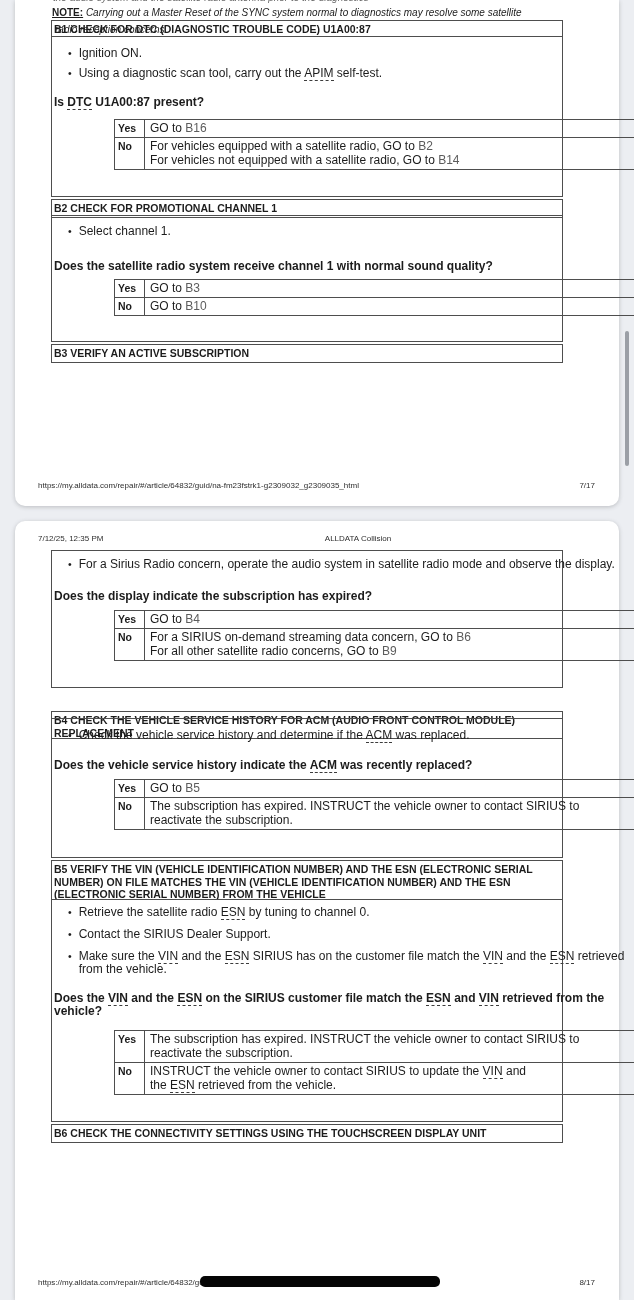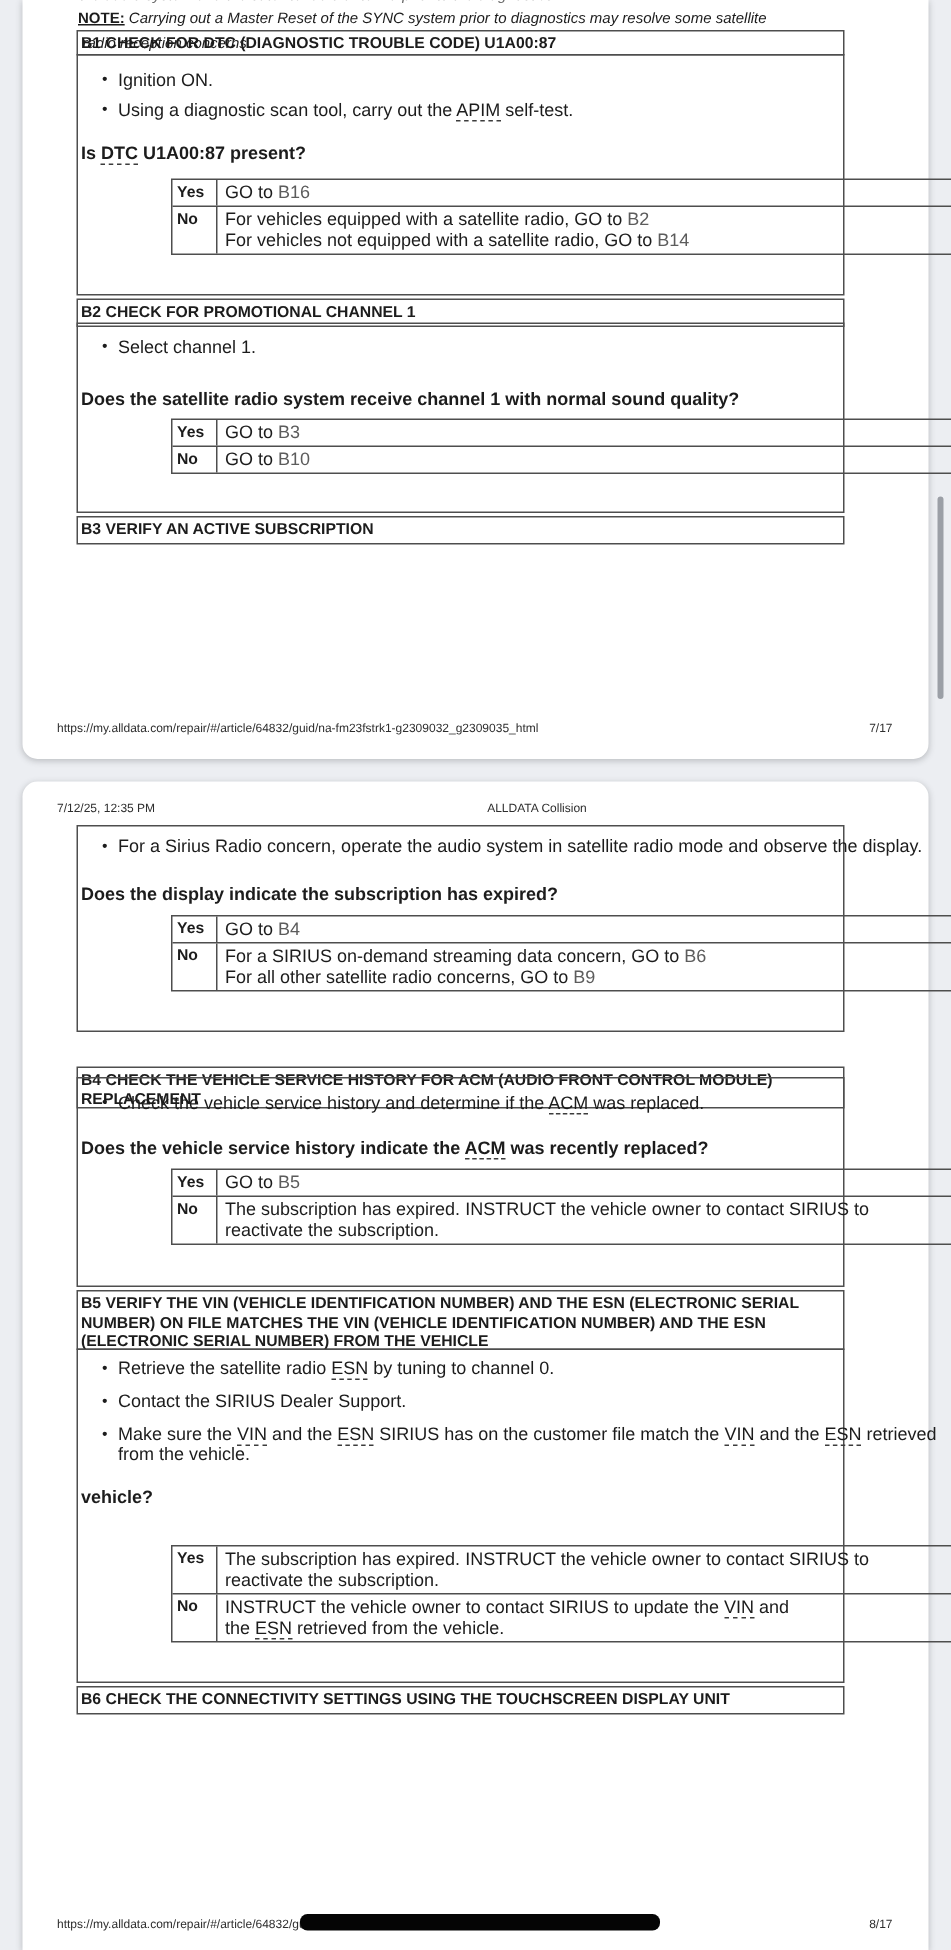--- a/index.html
+++ b/index.html
@@ -45,21 +45,21 @@
 </style>
 </head>
 <body>
 
 <div class="card" id="card1">
 
   <div class="abs clip">
     <div class="inner">the audio system and the satellite radio antenna prior to the diagnostics</div>
   </div>
 
-  <div class="abs note" style="left:37px;top:7px;"><span class="b u">NOTE:</span><span class="i"> Carrying out a Master Reset of the SYNC system prior to diagnostics may resolve some satellite</span></div>
+  <div class="abs note" style="left:37px;top:7px;"><span class="b u">NOTE:</span><span class="i"> Carrying out a Master Reset of the SYNC system normal to diagnostics may resolve some satellite</span></div>
 
   <div class="abs box" style="left:36px;top:20px;width:512px;height:17px;">
     <div class="abs note" style="left:3px;top:3px;"><span class="i">radio reception concerns.</span></div>
     <div class="abs line b" style="left:2px;top:2px;font-size:10.5px;">B1 CHECK FOR DTC (DIAGNOSTIC TROUBLE CODE) U1A00:87</div>
   </div>
 
   <div class="abs secbody" style="top:36px;height:161px;">
     <div class="abs bullet" style="top:10px;">
       <span class="line"><span>Ignition ON.</span></span>
     </div>
@@ -181,20 +181,21 @@
     <div class="abs bullet" style="top:28px;">
       <span class="line"><span>Contact the SIRIUS Dealer Support.</span></span>
     </div>
     <div class="abs bullet" style="top:50px;">
       <span>
         <span class="line" style="display:block;"><span>Make sure the </span><span class="a">VIN</span><span> and the </span><span class="a">ESN</span><span> SIRIUS has on the customer file match the </span><span class="a">VIN</span><span> and the </span><span class="a">ESN</span><span> retrieved</span></span>
         <span class="line" style="display:block;"><span>from the vehicle.</span></span>
       </span>
     </div>
     <div class="abs q" style="top:92px;">
+      <div class="line"><span>Does the </span><span class="a">VIN</span><span> and the </span><span class="a">ESN</span><span> on the SIRIUS customer file match the </span><span class="a">ESN</span><span> and </span><span class="a">VIN</span><span> retrieved from the</span></div>
       <div class="line"><span>vehicle?</span></div>
     </div>
     <div class="abs tbl" style="top:130px;">
       <div class="trow">
         <div class="tyn">Yes</div>
         <div class="tval">
           <div class="line"><span>The subscription has expired. INSTRUCT the vehicle owner to contact SIRIUS to</span></div>
           <div class="line"><span>reactivate the subscription.</span></div>
         </div>
       </div>

